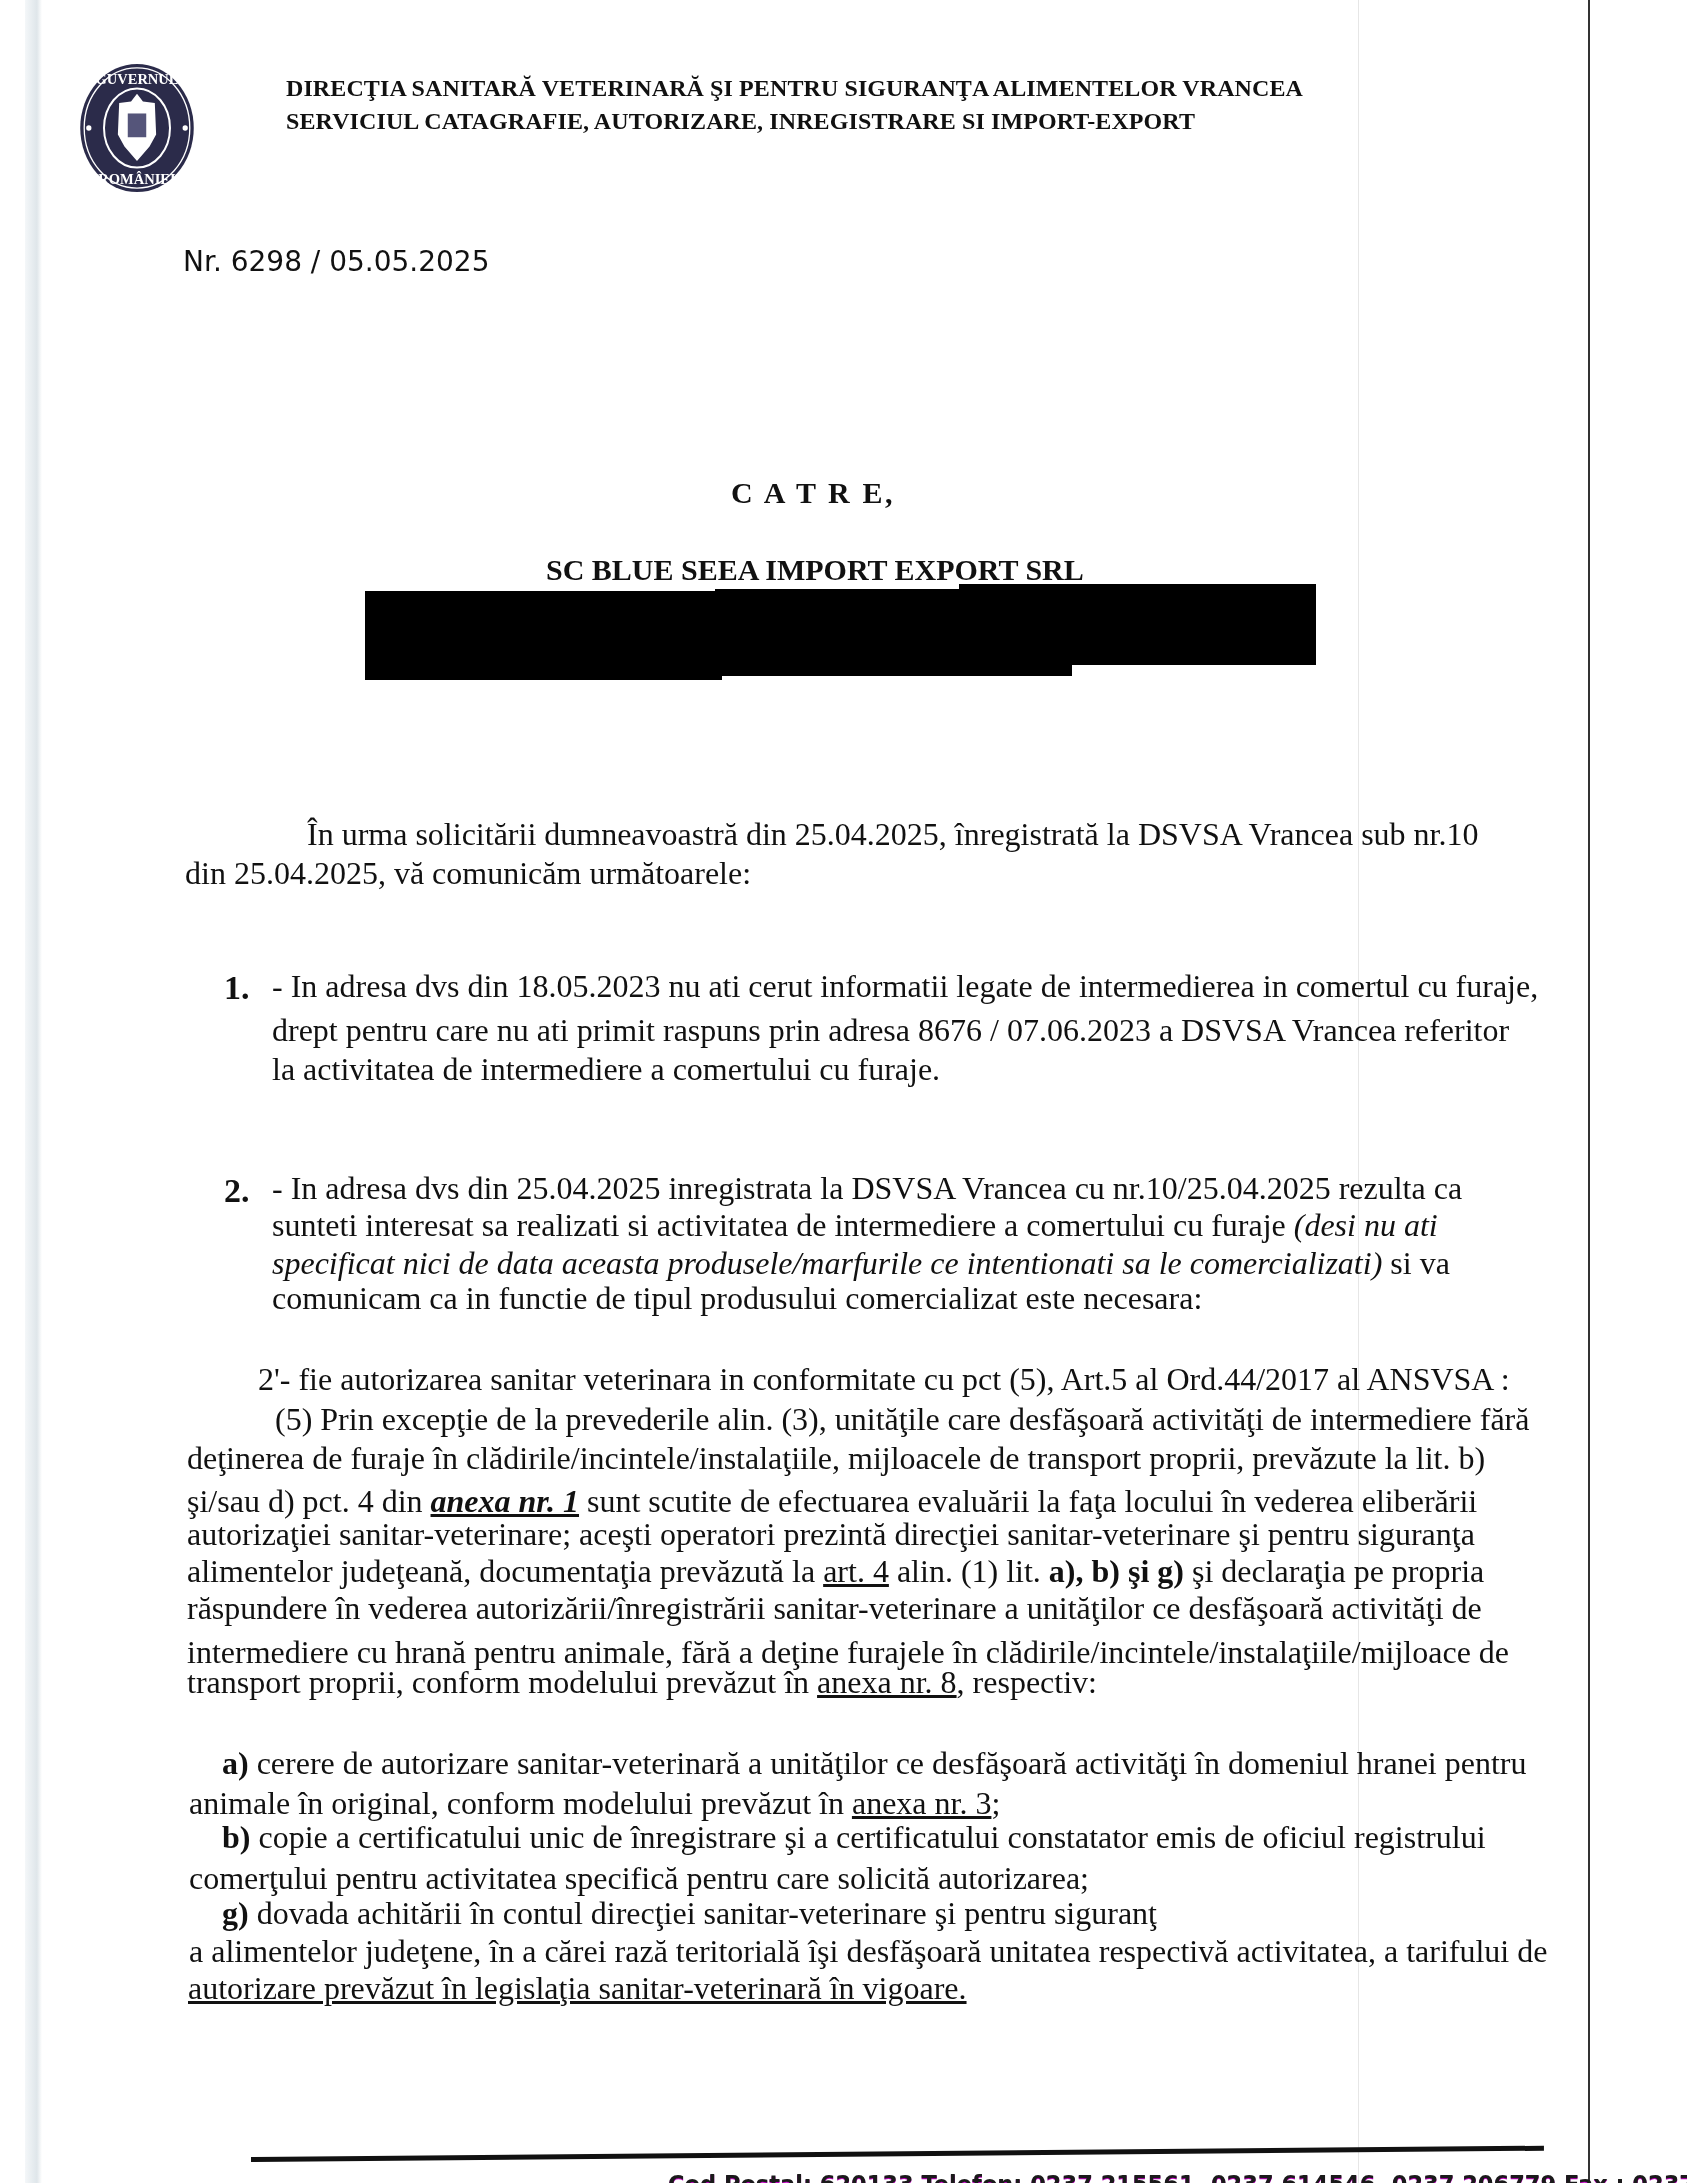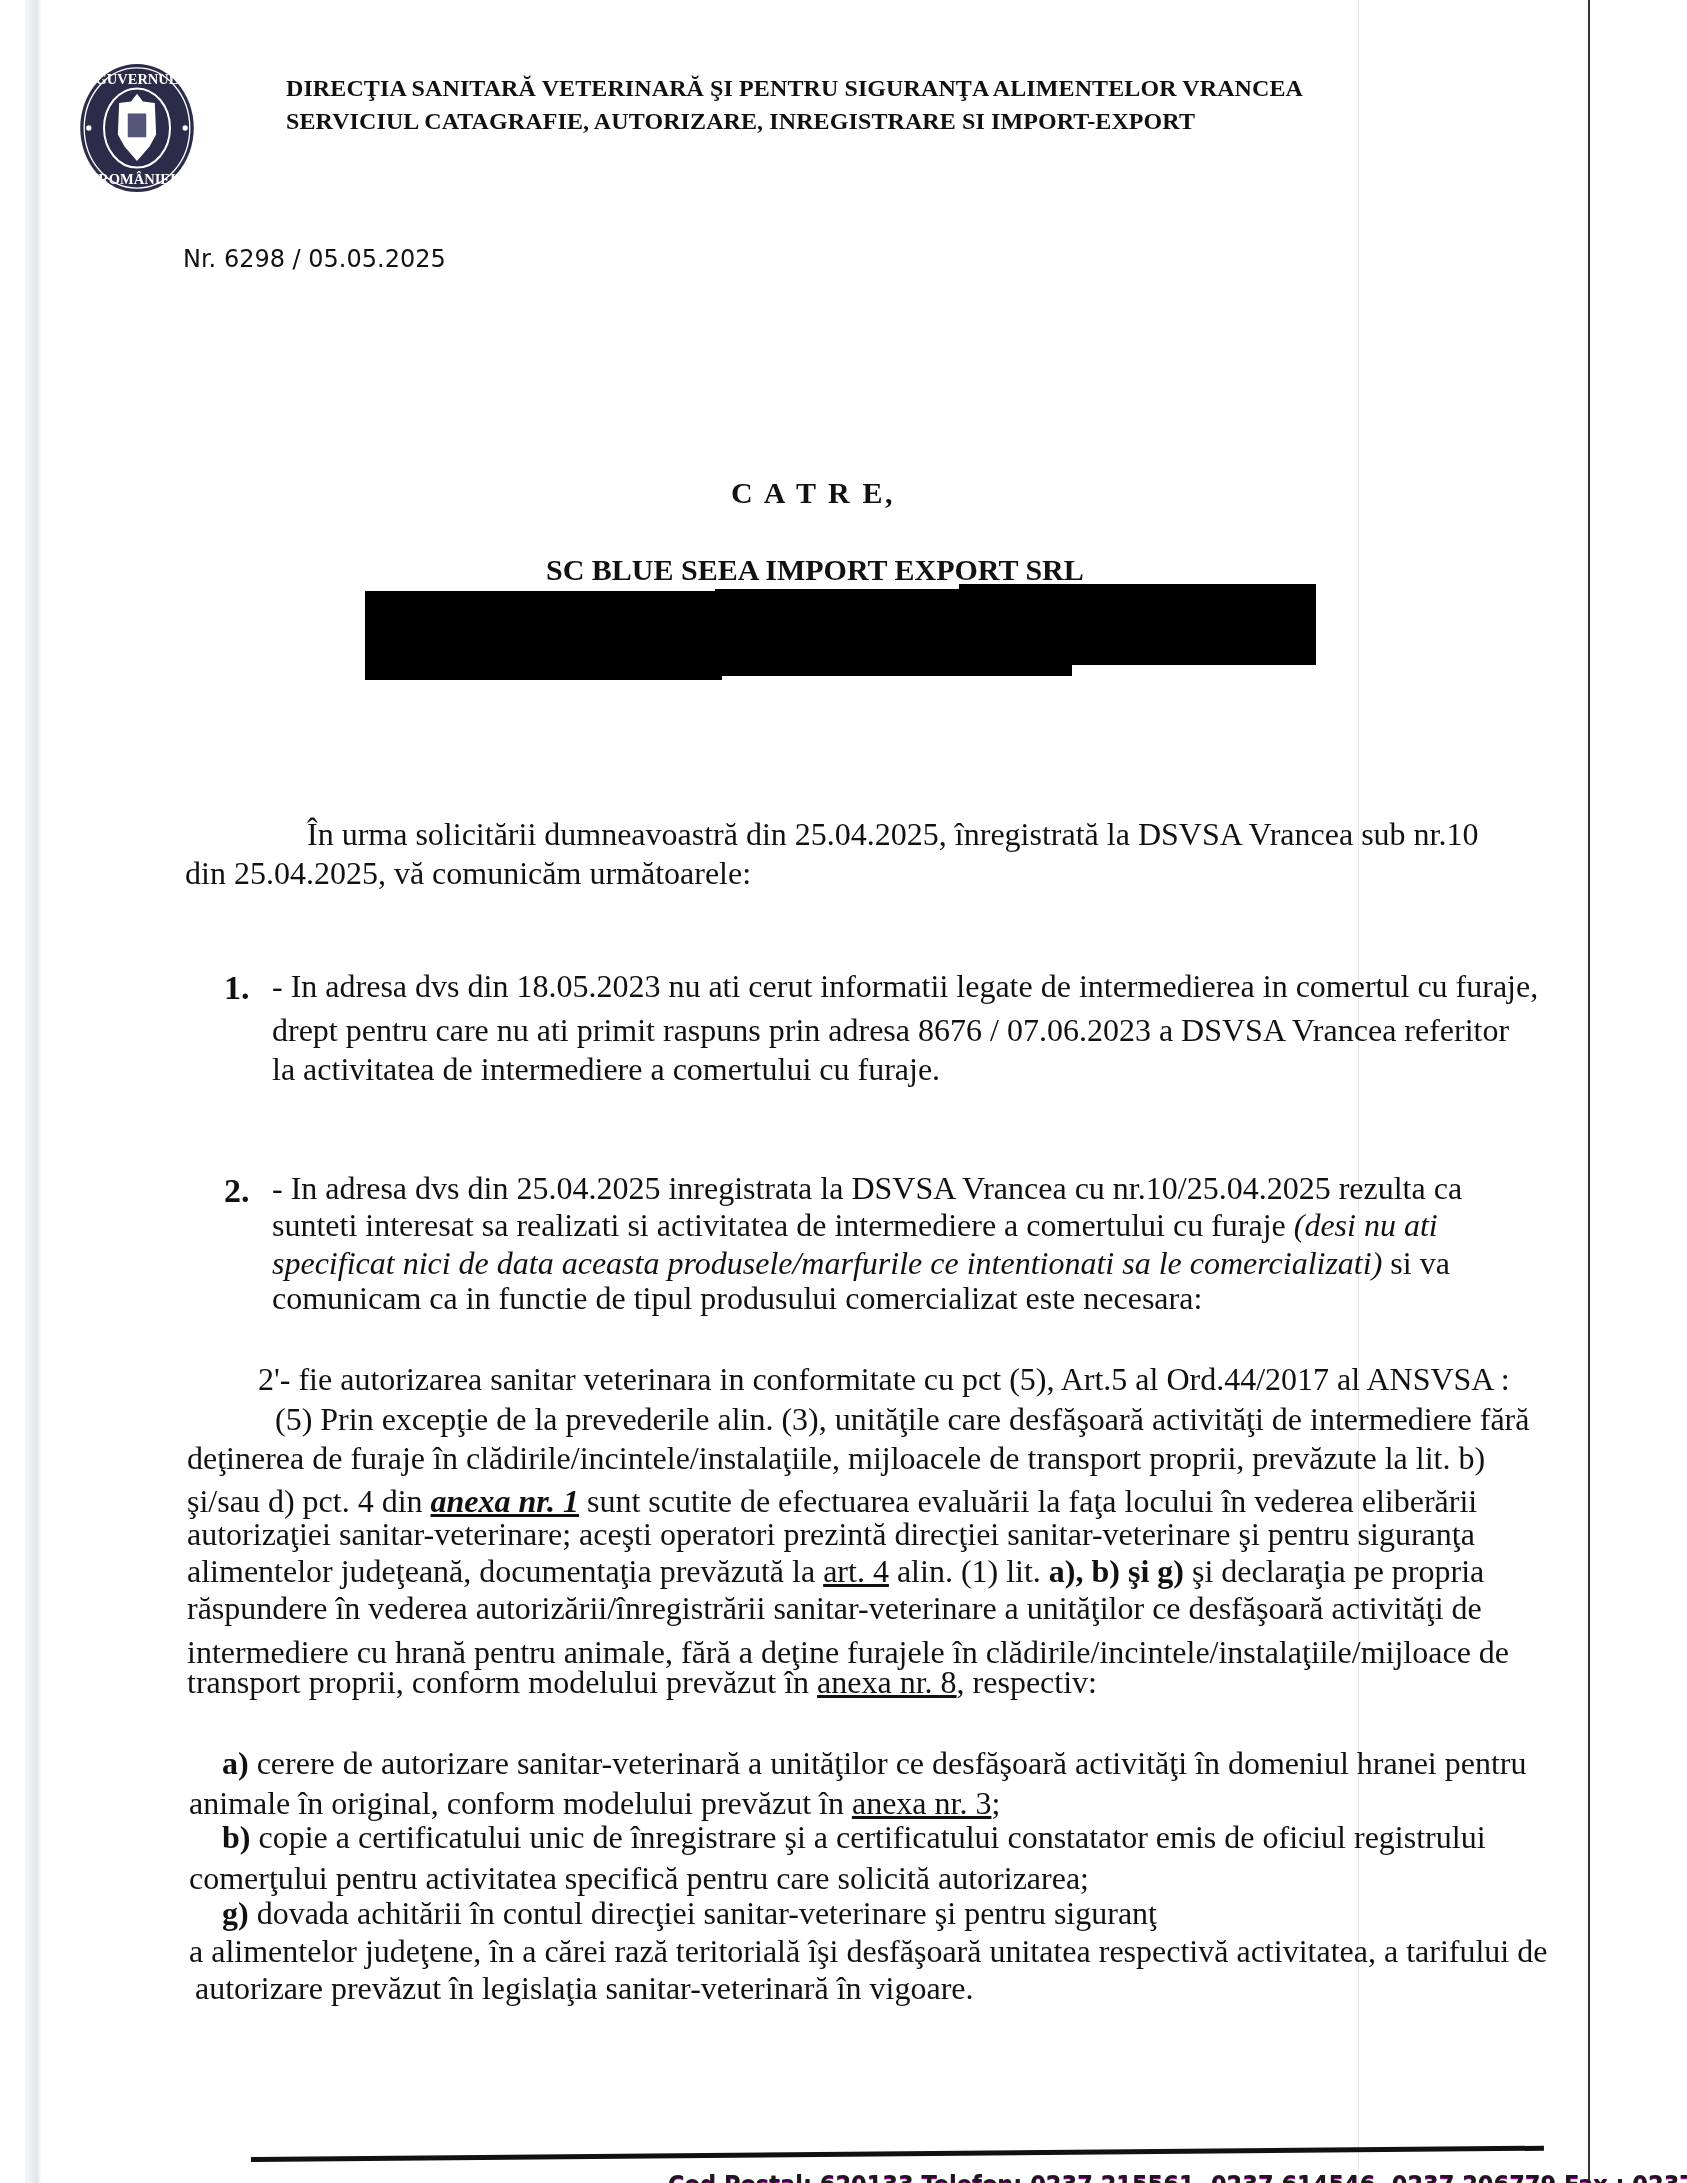--- a/index.html
+++ b/index.html
@@ -3,21 +3,21 @@
   <meta charset="utf-8">
   <style>
     html, body { margin: 0; padding: 0; background: #ffffff; }
     body { width: 1687px; height: 2183px; position: relative; overflow: hidden; font-family: "Liberation Serif", serif; color: #111; }
     .scan-edge-left { position: absolute; left: 25px; top: 0; width: 17px; height: 2183px; background: linear-gradient(to right, #f4f7f9, #dfe6ea 70%, #ffffff); }
     .scan-line-faint { position: absolute; left: 1358px; top: 0; width: 0.7px; height: 2183px; background: #e6e6e6; }
     .scan-line-dark { position: absolute; left: 1588px; top: 0; width: 2px; height: 2183px; background: #333; }
     .abs { position: absolute; white-space: nowrap; }
     .seal { position: absolute; left: 78px; top: 62px; width: 118px; height: 132px; }
     .hdr { font-family: "Liberation Serif", serif; font-weight: bold; font-size: 24px; letter-spacing: 0.1px; color: #111; text-align: center; }
-    .nr { font-family: "DejaVu Sans", sans-serif; font-size: 24px; color: #111; }
+    .nr { font-family: "DejaVu Sans", sans-serif; font-size: 28px; color: #111; }
     .title { font-weight: bold; font-size: 30px; }
     .p { font-size: 32px; line-height: 1; }
     .num { font-weight: bold; font-size: 34px; }
     .it { font-style: italic; }
     .b { font-weight: bold; }
     .u { text-decoration: underline; }
     .redact { position: absolute; background: #000; }
     .footer-rule { position: absolute; left: 251px; top: 2157px; width: 1293px; height: 4.6px; background: #111; transform: rotate(-0.5deg); transform-origin: left center; }
     .footer-text { font-family: "DejaVu Sans", sans-serif; font-weight: bold; font-size: 22.5px; color: #1a1a1a; text-shadow: 0 1.3px 0 #c000c0; }
   </style>
@@ -77,17 +77,17 @@
 <div class="abs p" style="left:187px; top:1592px;">răspundere în vederea autorizării/înregistrării sanitar-veterinare a unităţilor ce desfăşoară activităţi de</div>
 <div class="abs p" style="left:187px; top:1628px;margin-top:8px;">intermediere cu hrană pentru animale, fără a deţine furajele în clădirile/incintele/instalaţiile/mijloace de</div>
 <div class="abs p" style="left:187px; top:1666px;"><span>transport proprii, conform modelului prevăzut în </span><span class="u">anexa nr. 8</span><span>,  respectiv:</span></div>
 
 <div class="abs p" style="left:222px; top:1747px;"><span class="b">a)</span><span> cerere de autorizare sanitar-veterinară a unităţilor ce desfăşoară activităţi în domeniul hranei pentru</span></div>
 <div class="abs p" style="left:189px; top:1787px;"><span>animale în original, conform modelului prevăzut în </span><span class="u">anexa nr. 3</span><span>;</span></div>
 <div class="abs p" style="left:222px; top:1821px;"><span class="b">b)</span><span> copie a certificatului unic de înregistrare şi a certificatului constatator emis de oficiul registrului</span></div>
 <div class="abs p" style="left:189px; top:1862px;">comerţului pentru activitatea specifică pentru care solicită autorizarea;</div>
 <div class="abs p" style="left:222px; top:1897px;"><span class="b">g)</span><span> dovada achitării în contul direcţiei sanitar-veterinare şi pentru siguranţ</span></div>
 <div class="abs p" style="left:189px; top:1935px;">a alimentelor judeţene, în a cărei rază teritorială îşi desfăşoară unitatea respectivă activitatea, a tarifului de</div>
-<div class="abs p" style="left:195px; top:1972px;">autorizare prevăzut în legislaţia sanitar-veterinară în vigoare.</div>
+<div class="abs p" style="left:188px; top:1972px;text-decoration:underline;">autorizare prevăzut în legislaţia sanitar-veterinară în vigoare.</div>
 
 <div class="footer-rule"></div>
 <div class="abs footer-text" style="left:668px; top:2171px;">Cod Postal: 620133  Telefon: 0237 215561,  0237 614546,  0237 206779  Fax : 0237  236566</div>
 
 
 </body></html>

